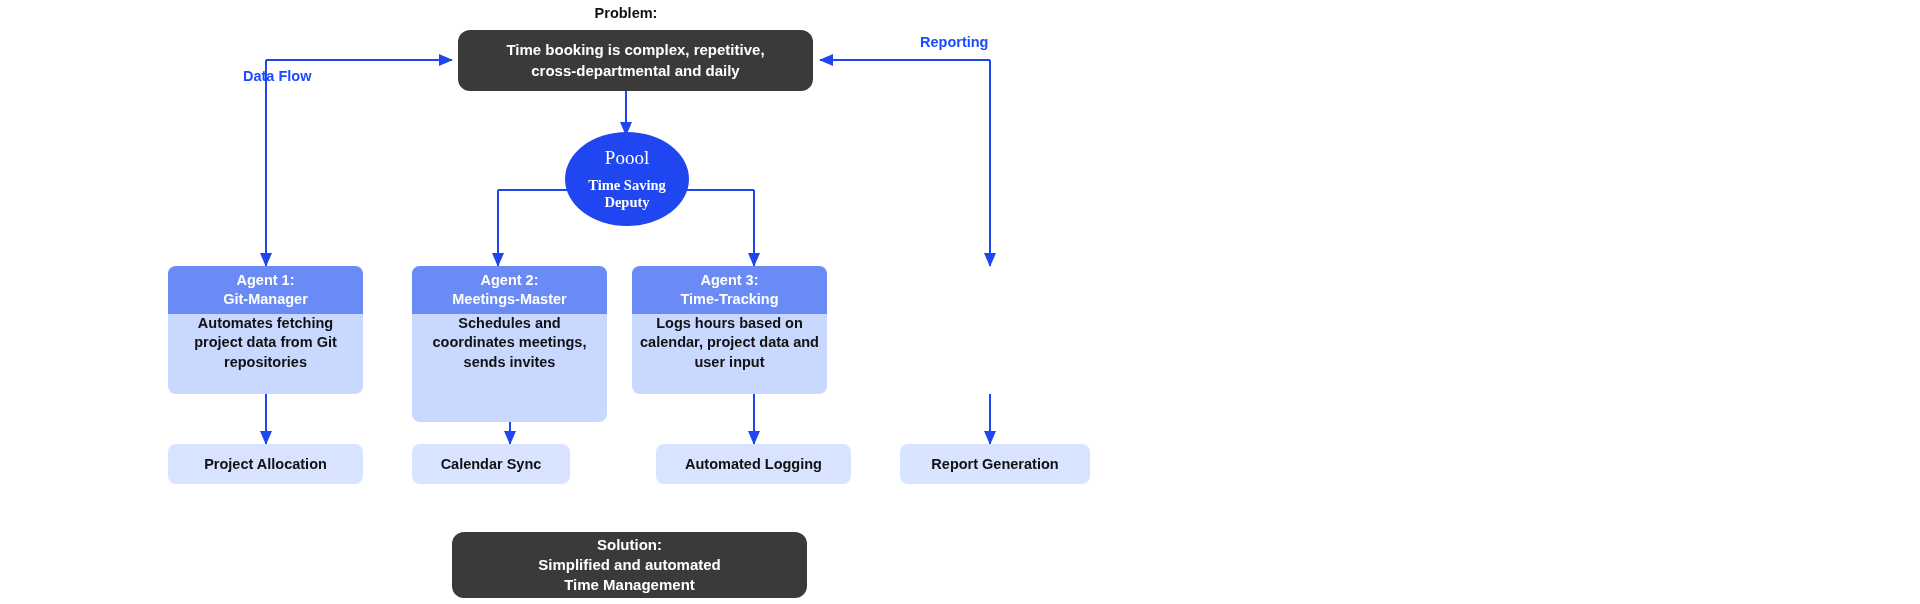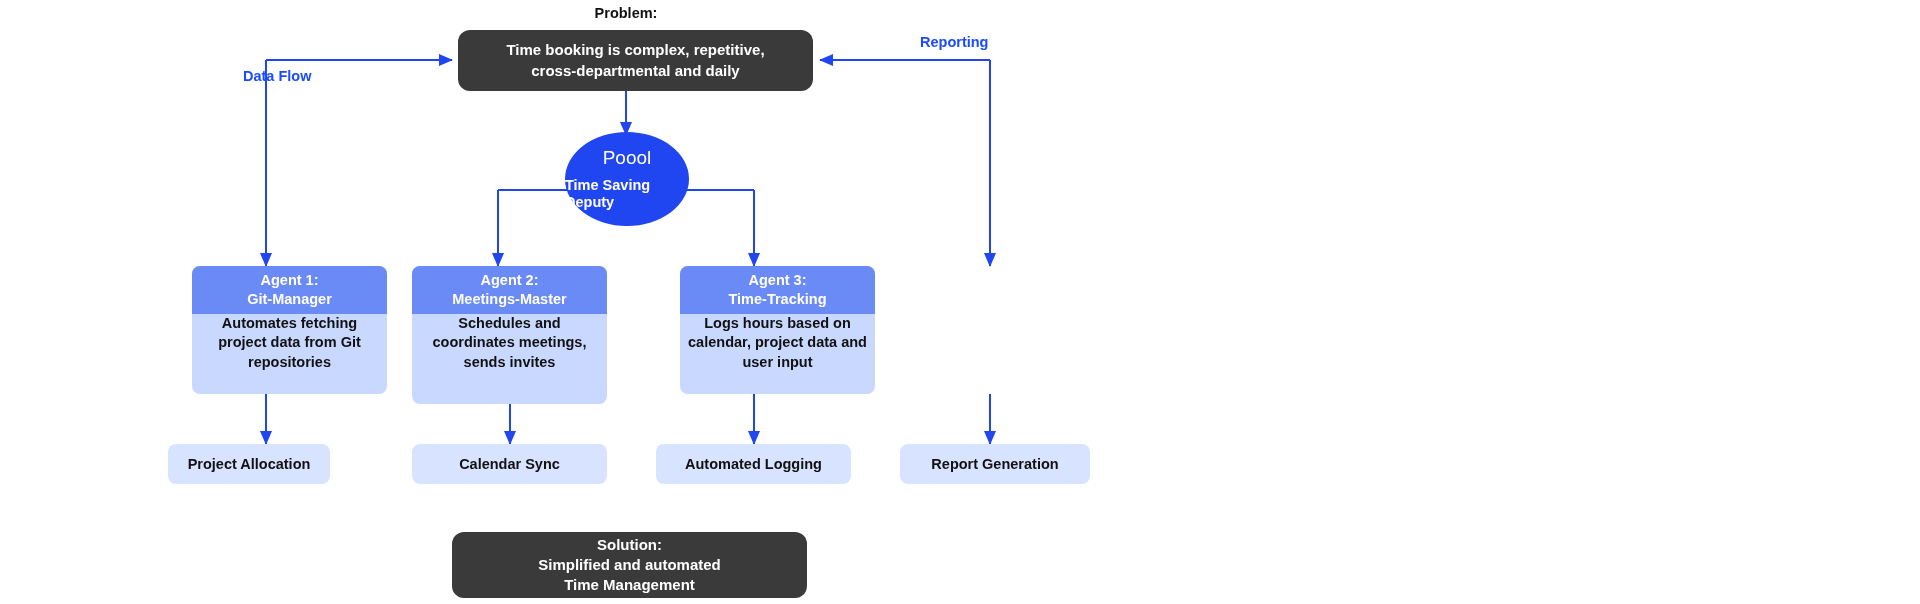--- a/index.html
+++ b/index.html
@@ -68,41 +68,42 @@
   
   .circle {
     position: absolute;
     border-radius: 50%;
     background: #1f46f0;
     color: #ffffff;
     display: flex;
     flex-direction: column;
     align-items: center;
     justify-content: center;
+    text-align: center;
+    font-family: Liberation Serif, serif;
   }
   .circle .c-title {
     font-size: 19px;
     font-weight: normal;
     line-height: 1.15;
   }
   .circle .c-sub {
     font-size: 14.5px;
     font-weight: bold;
     line-height: 1.2;
     margin-top: 8px;
   }
 
   
   .agent-card {
     position: absolute;
     border-radius: 8px;
     overflow: hidden;
     background: #c9d8ff;
     box-sizing: border-box;
-    margin-left: 24px;
   }
   .agent-head {
     background: #6a8bf5;
     color: #ffffff;
     text-align: center;
     font-size: 14.5px;
     font-weight: bold;
     line-height: 1.3;
     padding: 10px 6px 10px 6px;
     height: 48px;
@@ -190,39 +191,39 @@
   </div>
 
   <div class="agent-card" style="left:168px; top:266px; width:195px; height:128px;">
     <div class="agent-head">
       <span>Agent 1:</span>
       <span>Git-Manager</span>
     </div>
     <div class="agent-body">Automates fetching project data from Git repositories</div>
   </div>
 
-  <div class="agent-card" style="left:388px; top:266px; width:195px; height:138px;">
+  <div class="agent-card" style="left:412px; top:266px; width:195px; height:156px;">
     <div class="agent-head">
       <span>Agent 2:</span>
       <span>Meetings-Master</span>
     </div>
     <div class="agent-body">Schedules and coordinates meetings, sends invites</div>
   </div>
 
-  <div class="agent-card" style="left:656px; top:266px; width:195px; height:128px;">
+  <div class="agent-card" style="left:632px; top:266px; width:195px; height:128px;">
     <div class="agent-head">
       <span>Agent 3:</span>
       <span>Time-Tracking</span>
     </div>
     <div class="agent-body">Logs hours based on calendar, project data and user input</div>
   </div>
 
 
-  <div class="outcome" style="left:168px; top:444px; width:162px; height:40px;">Project Allocation</div>
-  <div class="outcome" style="left:412px; top:444px; width:195px; height:40px;">Calendar Sync</div>
+  <div class="outcome" style="left:168px; top:444px; width:195px; height:40px;">Project Allocation</div>
+  <div class="outcome" style="left:412px; top:444px; width:158px; height:40px;">Calendar Sync</div>
   <div class="outcome" style="left:900px; top:444px; width:190px; height:40px;">Report Generation</div>
   <div class="outcome" style="left:656px; top:444px; width:195px; height:40px;">Automated Logging</div>
 
   <div class="node dark-box" style="left:452px; top:532px; width:355px; height:66px;">
     <div>
       <div>Solution:</div>
       <div>Simplified and automated</div>
       <div>Time Management</div>
     </div>
   </div>

